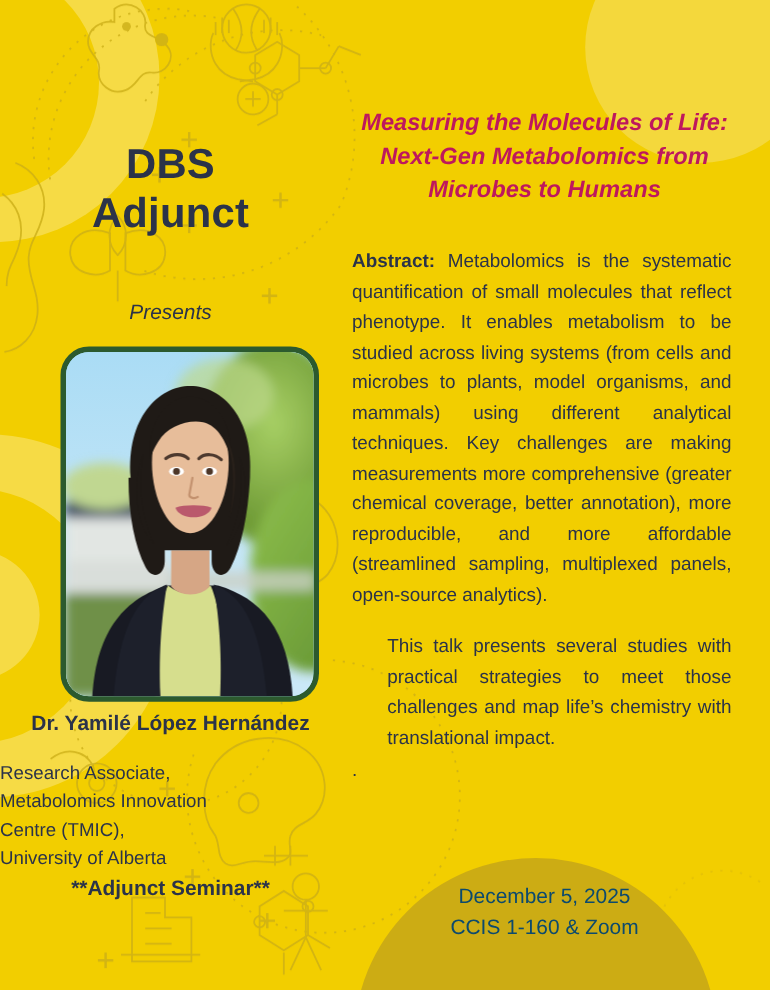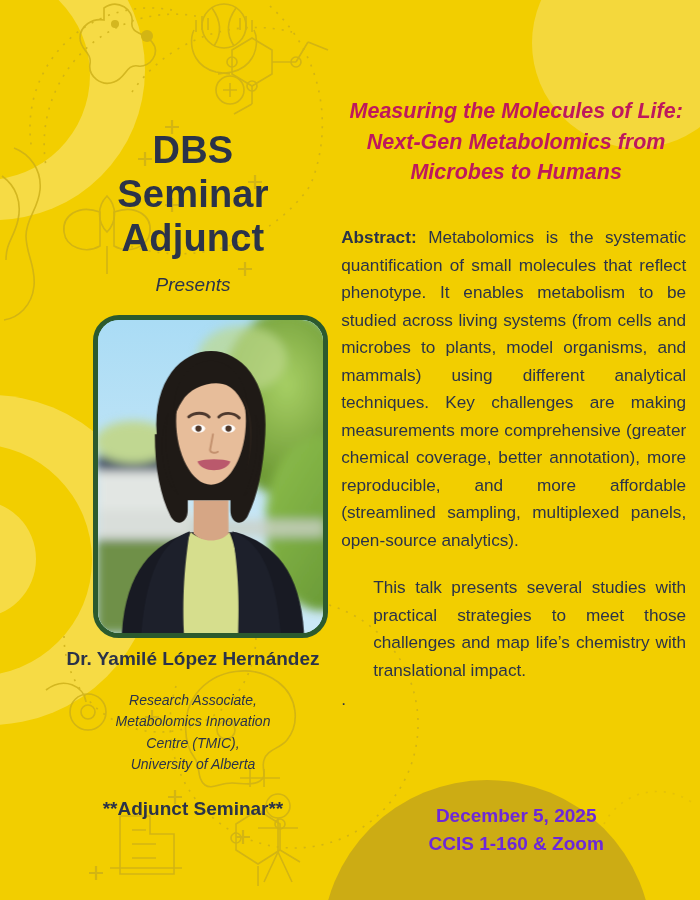--- a/index.html
+++ b/index.html
@@ -23,21 +23,21 @@
   .blob-tl-b { width: 210px; height: 210px; left: -120px; top: -30px; background: #F2CE00; }
   .blob-bl-a { width: 330px; height: 330px; left: -175px; top: 395px; background: #F6DB45; }
   .blob-bl-b { width: 232px; height: 232px; left: -140px; top: 444px; background: #F2CE00; }
   .blob-bl-c { width: 118px; height: 118px; left: -82px; top: 500px; background: #F6DB45; }
   .blob-date { width: 330px; height: 330px; left: 322px; top: 780px; background: #CCAC14; }
 
   .sci { position: absolute; stroke: #CBAE18; fill: none; opacity: .85; }
 
   
   .cols { position: absolute; inset: 0; display: flex; }
-  .col-left  { width: 310px; position: relative; margin-left: 38px; }
+  .col-left  { width: 310px; position: relative; }
   .col-right { width: 390px; position: relative; }
 
   
   .series-title {
     position: absolute; top: 128px; left: 0; width: 310px;
     text-align: center;
     font-size: 38px; font-weight: bold; line-height: 1.16;
     color: #2B3349; letter-spacing: .2px;
   }
   .presents {
@@ -57,22 +57,22 @@
   }
   .photo-frame svg { display: block; width: 100%; height: 100%; }
 
   .speaker-name {
     position: absolute; top: 648px; left: 0; width: 310px;
     text-align: center;
     font-size: 19px; font-weight: bold; color: #2B3349;
   }
   .affiliation {
     position: absolute; top: 690px; left: 0; width: 310px;
-    text-align: center;
-    font-size: 14px; font-style: italic; line-height: 1.52;
+    text-align: left;
+    font-size: 17px; line-height: 1.52;
     color: #2B3349;
   }
   .adjunct {
     position: absolute; top: 798px; left: 0; width: 310px;
     text-align: center;
     font-size: 19px; font-weight: bold; color: #2B3349;
   }
   .host {
     position: absolute; top: 838px; left: 0; width: 310px;
     text-align: center;
@@ -91,22 +91,22 @@
     text-align: justify; text-justify: inter-word;
     font-size: 17.2px; line-height: 1.60; color: #2B3349;
   }
   .abstract b { font-weight: bold; }
   .abstract .para2 { margin-top: 20px; margin-left: 32px; }
   .abstract .dot { margin-top: 2px; }
 
   .event-info {
     position: absolute; top: 802px; left: 10px; width: 350px;
     text-align: center;
-    font-size: 19px; font-weight: bold; line-height: 1.45;
-    color: #6d28d9;
+    font-size: 19px; font-weight: normal; line-height: 1.45;
+    color: #0c4a6e;
   }
 </style>
 </head>
 <body>
 
 <div id="poster">
 
   <div class="bg-layer">
     <div class="blob blob-tl-a"></div>
     <div class="blob blob-tl-b"></div>
@@ -215,21 +215,20 @@
       </g>
     </svg>
   </div>
 
   <div class="cols">
 
     <div class="col-left">
 
       <div class="series-title">
         <div>DBS</div>
-        <div>Seminar</div>
         <div>Adjunct</div>
       </div>
 
       <div class="presents">Presents</div>
 
       <div class="photo-frame">
         <svg viewBox="0 0 235 323" preserveAspectRatio="xMidYMid slice">
           <defs>
             <linearGradient id="sky" x1="0" y1="0" x2="0" y2="1">
               <stop offset="0%" stop-color="#A9DCF5"></stop>

